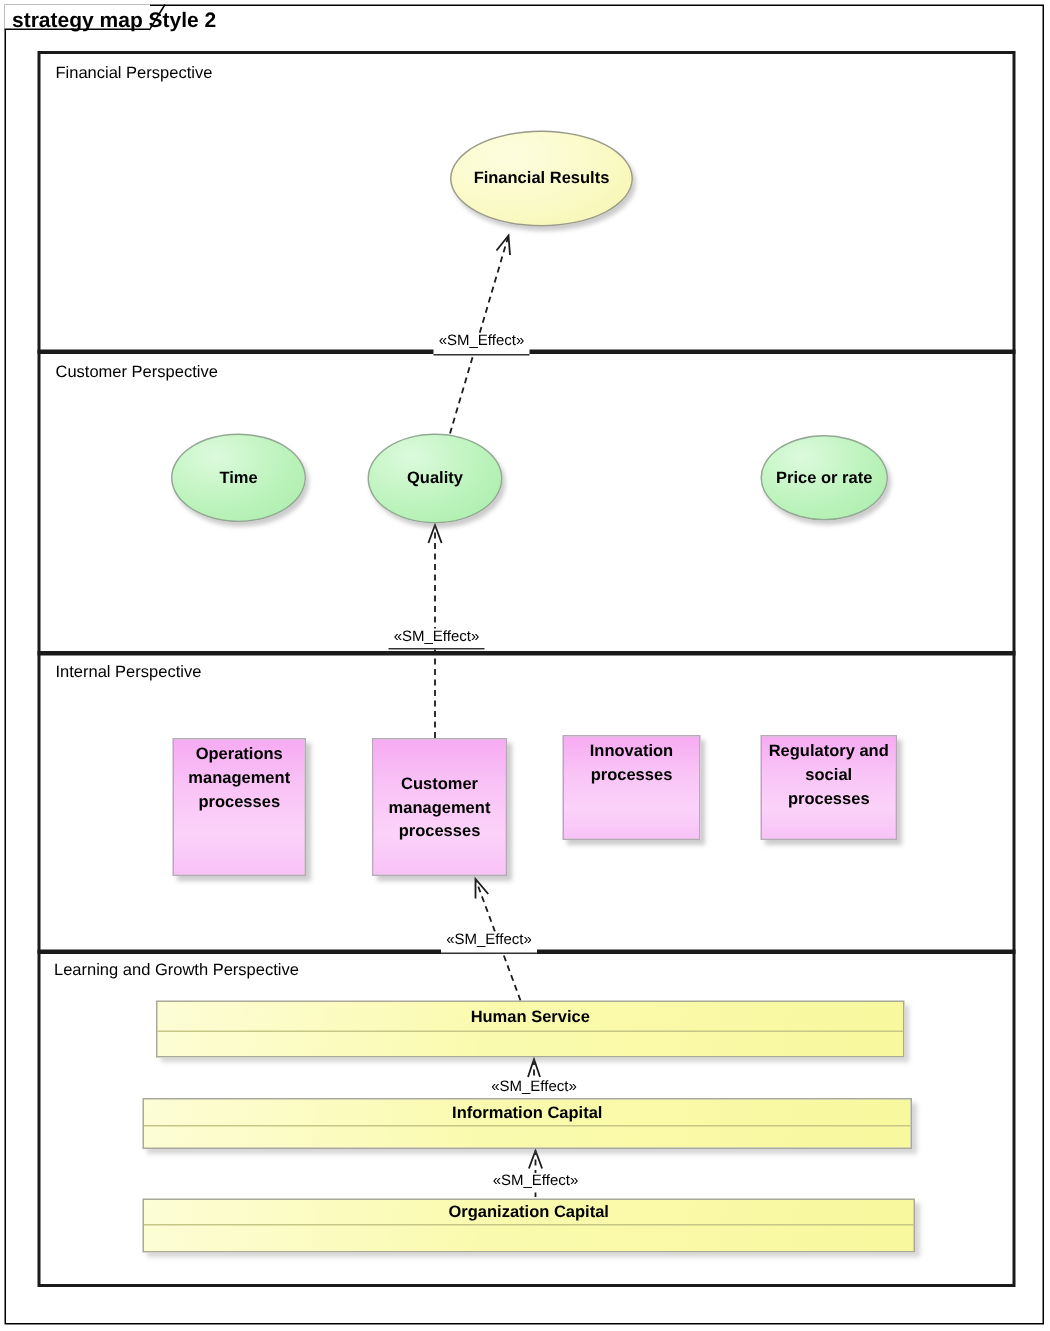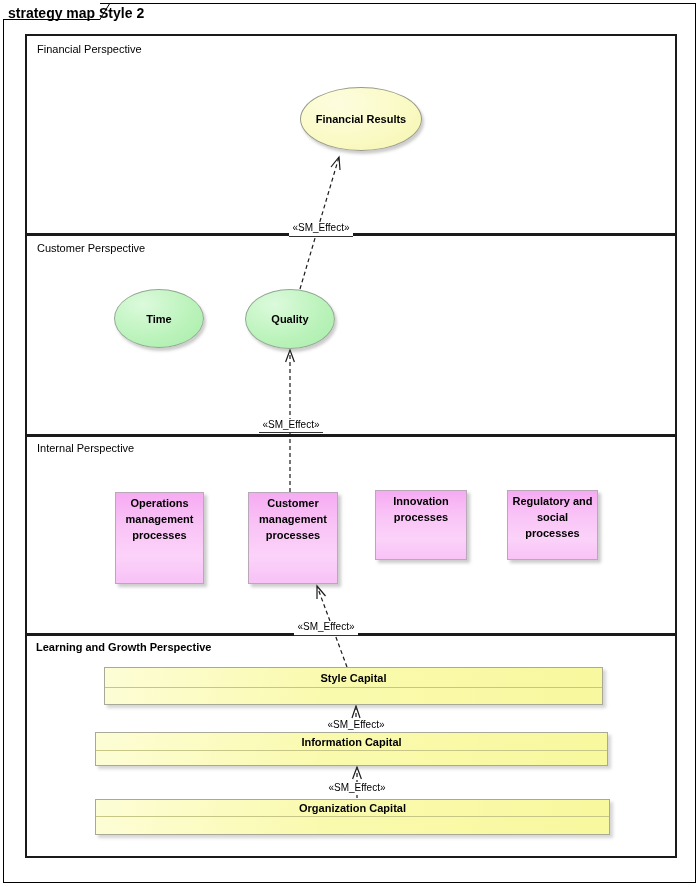--- a/index.html
+++ b/index.html
@@ -51,21 +51,21 @@
 
   <div class="container"></div>
 
   <div class="divider" style="top:233px;"></div>
   <div class="divider" style="top:434px;"></div>
   <div class="divider" style="top:633px;"></div>
 
   <div class="lane-label" style="left:37px;top:43px;">Financial Perspective</div>
   <div class="lane-label" style="left:37px;top:242px;">Customer Perspective</div>
   <div class="lane-label" style="left:37px;top:442px;">Internal Perspective</div>
-  <div class="lane-label" style="left:36px;top:641px;font-weight:bold;">Learning and Growth Perspective</div>
+  <div class="lane-label" style="left:36px;top:641px;">Learning and Growth Perspective</div>
 
   <svg class="overlay" width="700" height="887">
 
     <path d="M99.5,20 L110,3" stroke="#000" stroke-width="1" fill="none"></path>
     <g>
       <path class="conn dashed" d="M300,289 L339,157"></path>
       <path class="conn" d="M331,167 L339,157 L340,170"></path>
     </g>
     <g>
       <path class="conn dashed" d="M290,492 L290,350"></path>
@@ -88,36 +88,39 @@
   <div class="node ellipse-yellow" style="left:300px;top:87px;width:122px;height:64px;font-weight:bold;">
     <span>Financial Results</span>
   </div>
 
   <div class="node ellipse-green" style="left:114px;top:289px;width:90px;height:59px;">
     <span>Time</span>
   </div>
   <div class="node ellipse-green" style="left:245px;top:289px;width:90px;height:60px;">
     <span>Quality</span>
   </div>
+  <div class="node ellipse-green" style="left:507px;top:290px;width:85px;height:57px;">
+    <span>Price or rate</span>
+  </div>
 
   <div class="node box-pink" style="left:115px;top:492px;width:89px;height:92px;">
     <span>Operations management processes</span>
   </div>
-  <div class="node box-pink" style="left:248px;top:492px;width:90px;height:92px;">
+  <div class="node box-pink" style="left:248px;top:492px;width:90px;height:92px;align-items:center;">
     <span>Customer management processes</span>
   </div>
   <div class="node box-pink" style="left:375px;top:490px;width:92px;height:70px;">
     <span>Innovation processes</span>
   </div>
   <div class="node box-pink" style="left:507px;top:490px;width:91px;height:70px;padding-left:2px;padding-right:2px;">
     <span>Regulatory and social processes</span>
   </div>
 
   <div class="bar-yellow" style="left:104px;top:667px;width:499px;height:38px;">
-    <div class="bar-title" style="height:20px;">Style Capital</div>
+    <div class="bar-title" style="height:20px;">Human Service</div>
   </div>
   <div class="bar-yellow" style="left:95px;top:732px;width:513px;height:34px;">
     <div class="bar-title" style="height:18px;">Information Capital</div>
   </div>
   <div class="bar-yellow" style="left:95px;top:799px;width:515px;height:36px;">
     <div class="bar-title" style="height:17px;">Organization Capital</div>
   </div>
 
   <div class="sm-label sm-underline" style="left:289px;top:222px;height:14px;">«SM_Effect»</div>
   <div class="sm-label sm-underline" style="left:259px;top:419px;height:13px;">«SM_Effect»</div>

